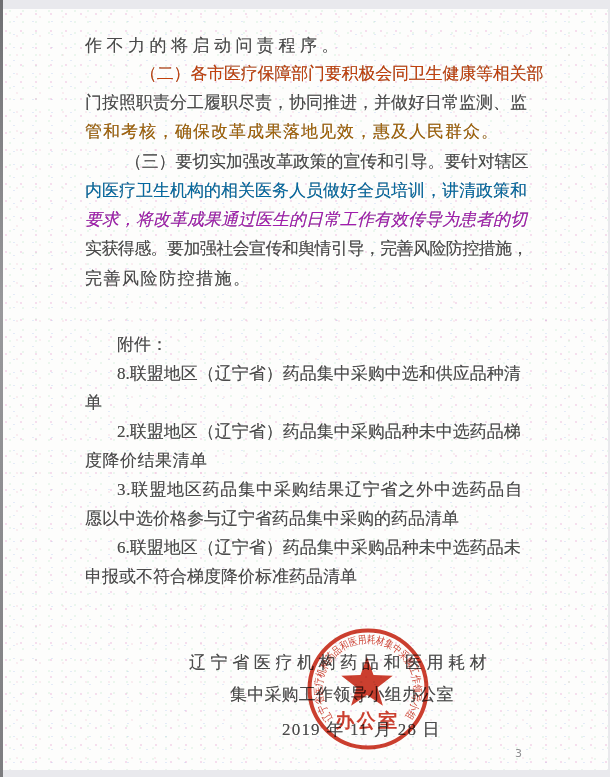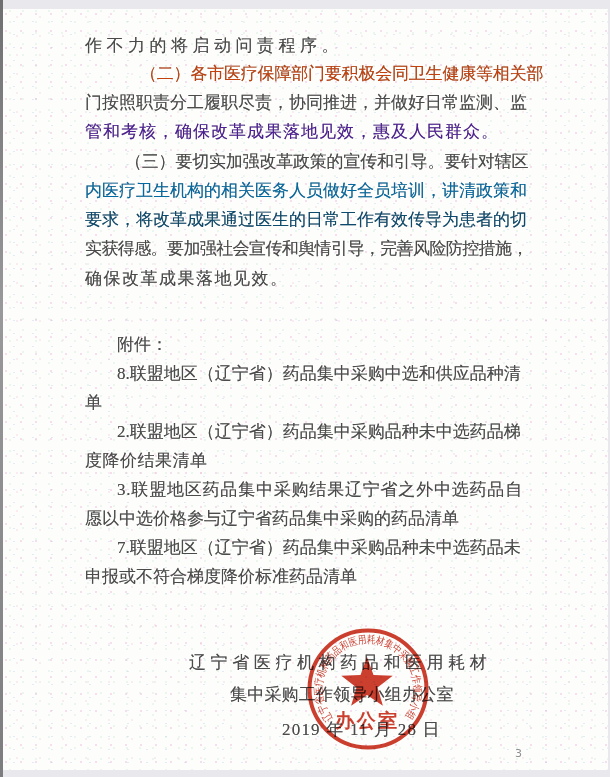--- a/index.html
+++ b/index.html
@@ -52,36 +52,36 @@
 
 <div class="screen">
   <div class="paper"></div>
   <div class="edge-left"></div>
 
   <div class="text-layer">
     <div id="body-lines">
         <div class="tl" style="left: 85px; top: 36px; letter-spacing: 4.5px; color: rgb(75, 75, 75);">作不力的将启动问责程序。</div>
         <div class="tl" style="left: 125px; top: 64px; letter-spacing: -0.2px; color: #c2410c; margin-left: 15px;">（二）各市医疗保障部门要积极会同卫生健康等相关部</div>
         <div class="tl" style="left: 85px; top: 93px; letter-spacing: 0px; color: rgb(75, 75, 75);">门按照职责分工履职尽责，协同推进，并做好日常监测、监</div>
-        <div class="tl" style="left: 85px; top: 122px; letter-spacing: 1px; color: #4c1d95;">管和考核，确保改革成果落地见效，惠及人民群众。</div>
+        <div class="tl" style="left: 85px; top: 122px; letter-spacing: 1px; color: #a16207;">管和考核，确保改革成果落地见效，惠及人民群众。</div>
         <div class="tl" style="left: 125px; top: 152px; letter-spacing: -0.2px; color: rgb(75, 75, 75);">（三）要切实加强改革政策的宣传和引导。要针对辖区</div>
         <div class="tl" style="left: 85px; top: 181px; letter-spacing: 0px; color: #0369a1;">内医疗卫生机构的相关医务人员做好全员培训，讲清政策和</div>
-        <div class="tl" style="left: 85px; top: 210px; letter-spacing: 0px; color: #0c4a6e;">要求，将改革成果通过医生的日常工作有效传导为患者的切</div>
+        <div class="tl" style="left: 85px; top: 210px; letter-spacing: 0px; color: #a21caf; font-style: italic;">要求，将改革成果通过医生的日常工作有效传导为患者的切</div>
         <div class="tl" style="left: 85px; top: 239px; letter-spacing: -0.6px; color: rgb(75, 75, 75);">实获得感。要加强社会宣传和舆情引导，完善风险防控措施，</div>
-        <div class="tl" style="left: 85px; top: 269px; letter-spacing: 1.5px; color: rgb(75, 75, 75);">确保改革成果落地见效。</div>
+        <div class="tl" style="left: 85px; top: 269px; letter-spacing: 1.5px; color: rgb(75, 75, 75);">完善风险防控措施。</div>
       </div>
     <div id="attachment-lines">
         <div class="tl" style="left: 117px; top: 335px; letter-spacing: 0px; color: rgb(75, 75, 75);">附件：</div>
         <div class="tl" style="left: 117px; top: 364px; letter-spacing: 0px; color: rgb(75, 75, 75);">8.联盟地区（辽宁省）药品集中采购中选和供应品种清</div>
         <div class="tl" style="left: 85px; top: 393px; letter-spacing: 0px; color: rgb(75, 75, 75);">单</div>
         <div class="tl" style="left: 117px; top: 422px; letter-spacing: 0px; color: rgb(75, 75, 75);">2.联盟地区（辽宁省）药品集中采购品种未中选药品梯</div>
         <div class="tl" style="left: 85px; top: 451px; letter-spacing: 0.5px; color: rgb(75, 75, 75);">度降价结果清单</div>
         <div class="tl" style="left: 117px; top: 480px; letter-spacing: 0.8px; color: rgb(75, 75, 75);">3.联盟地区药品集中采购结果辽宁省之外中选药品自</div>
         <div class="tl" style="left: 85px; top: 509px; letter-spacing: 0px; color: rgb(75, 75, 75);">愿以中选价格参与辽宁省药品集中采购的药品清单</div>
-        <div class="tl" style="left: 117px; top: 538px; letter-spacing: 0px; color: rgb(75, 75, 75);">7.联盟地区（辽宁省）药品集中采购品种未中选药品未</div>
+        <div class="tl" style="left: 117px; top: 538px; letter-spacing: 0px; color: rgb(75, 75, 75);">6.联盟地区（辽宁省）药品集中采购品种未中选药品未</div>
         <div class="tl" style="left: 85px; top: 567px; letter-spacing: 0px; color: rgb(75, 75, 75);">申报或不符合梯度降价标准药品清单</div>
       </div>
     <div id="signature-lines">
         <div class="tl" style="left: 189px; top: 653px; letter-spacing: 4.6px; color: rgb(75, 75, 75);">辽宁省医疗机构药品和医用耗材</div>
         <div class="tl" style="left: 230px; top: 685px; letter-spacing: 0.2px; color: rgb(75, 75, 75);">集中采购工作领导小组办公室</div>
         <div class="tl" style="left: 282px; top: 714px; letter-spacing: 1.2px; color: rgb(75, 75, 75); margin-top: 6px;">2019 年 11 月 28 日</div>
       </div>
   </div>
 
   <svg class="seal" viewBox="0 0 130 130">

